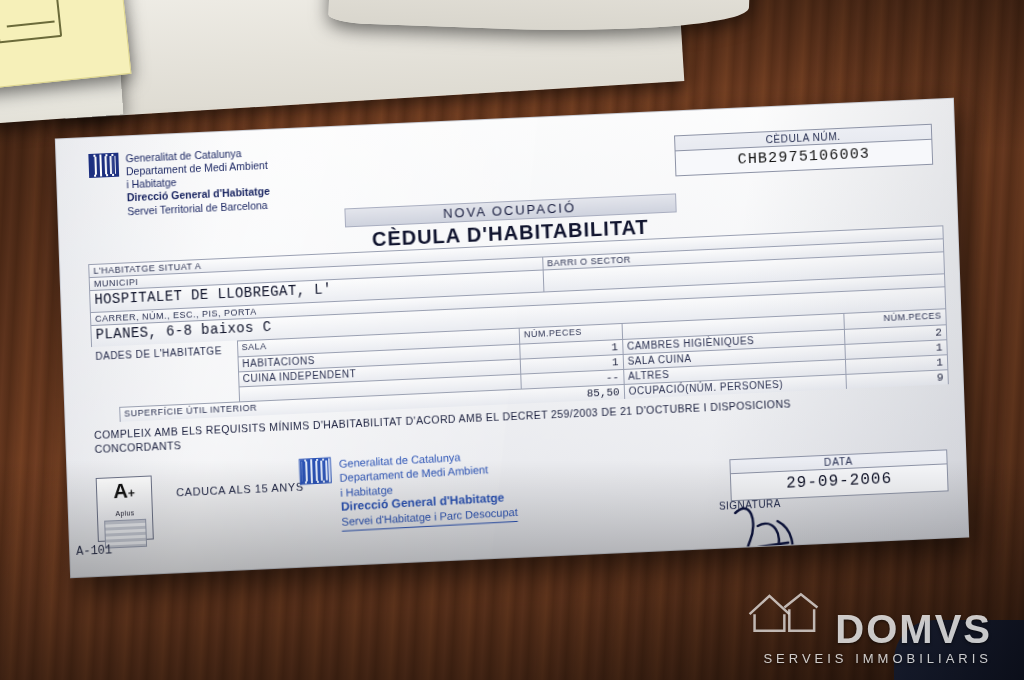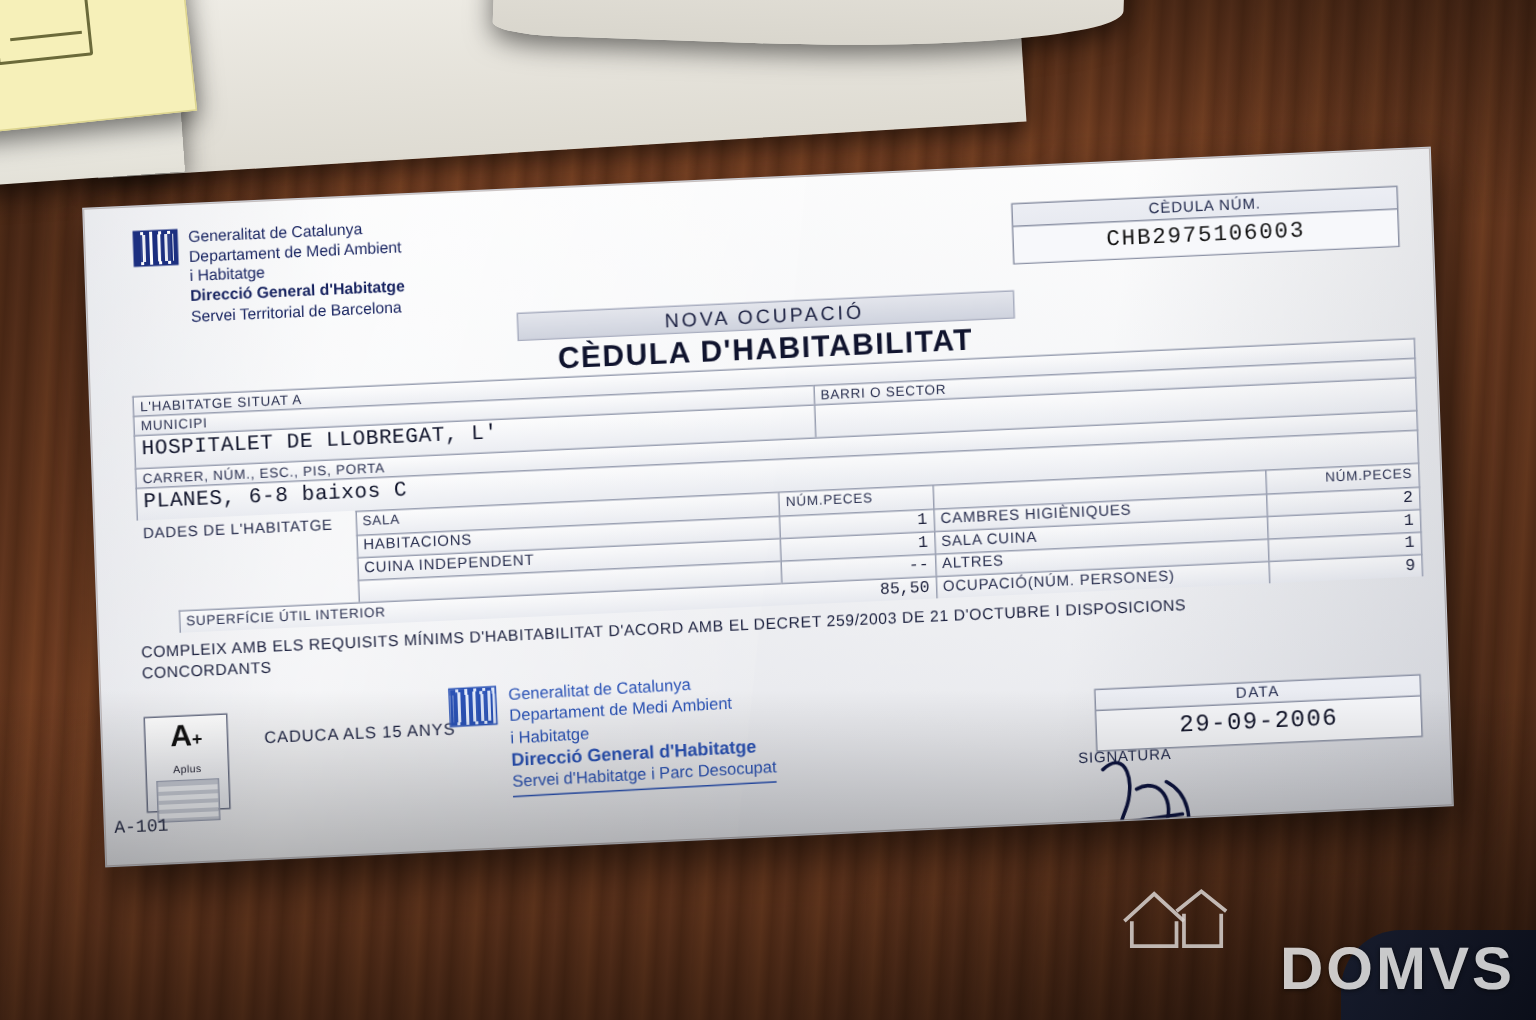--- a/index.html
+++ b/index.html
@@ -324,21 +324,21 @@
   .signature-ink {
     position: absolute;
     right: 130px; bottom: -66px;
     width: 120px; height: 120px;
     pointer-events: none;
   }
 
   
   .watermark {
     position: absolute;
-    right: 14px;
+    right: 32px;
     bottom: 14px;
     text-align: right;
     color: rgba(255,255,255,0.78);
     text-shadow: 0 1px 3px rgba(0,0,0,0.6);
     pointer-events: none;
   }
   .watermark .wm-name {
     font-size: 40px;
     font-weight: bold;
     letter-spacing: 2px;
@@ -523,15 +523,16 @@
     <g fill="none" stroke="rgba(255,255,255,0.85)" stroke-width="3">
       <path d="M6,34 L30,12 L54,34"></path>
       <path d="M12,34 L12,54 L48,54 L48,34"></path>
       <path d="M48,26 L68,10 L88,26"></path>
       <path d="M54,28 L54,54 L84,54 L84,28"></path>
     </g>
   </svg>
 
   <div class="watermark">
     <div class="wm-name">DOMVS</div>
+    <div class="wm-sub">SERVEIS IMMOBILIARIS</div>
   </div>
 
 </div>
 
 </body></html>

